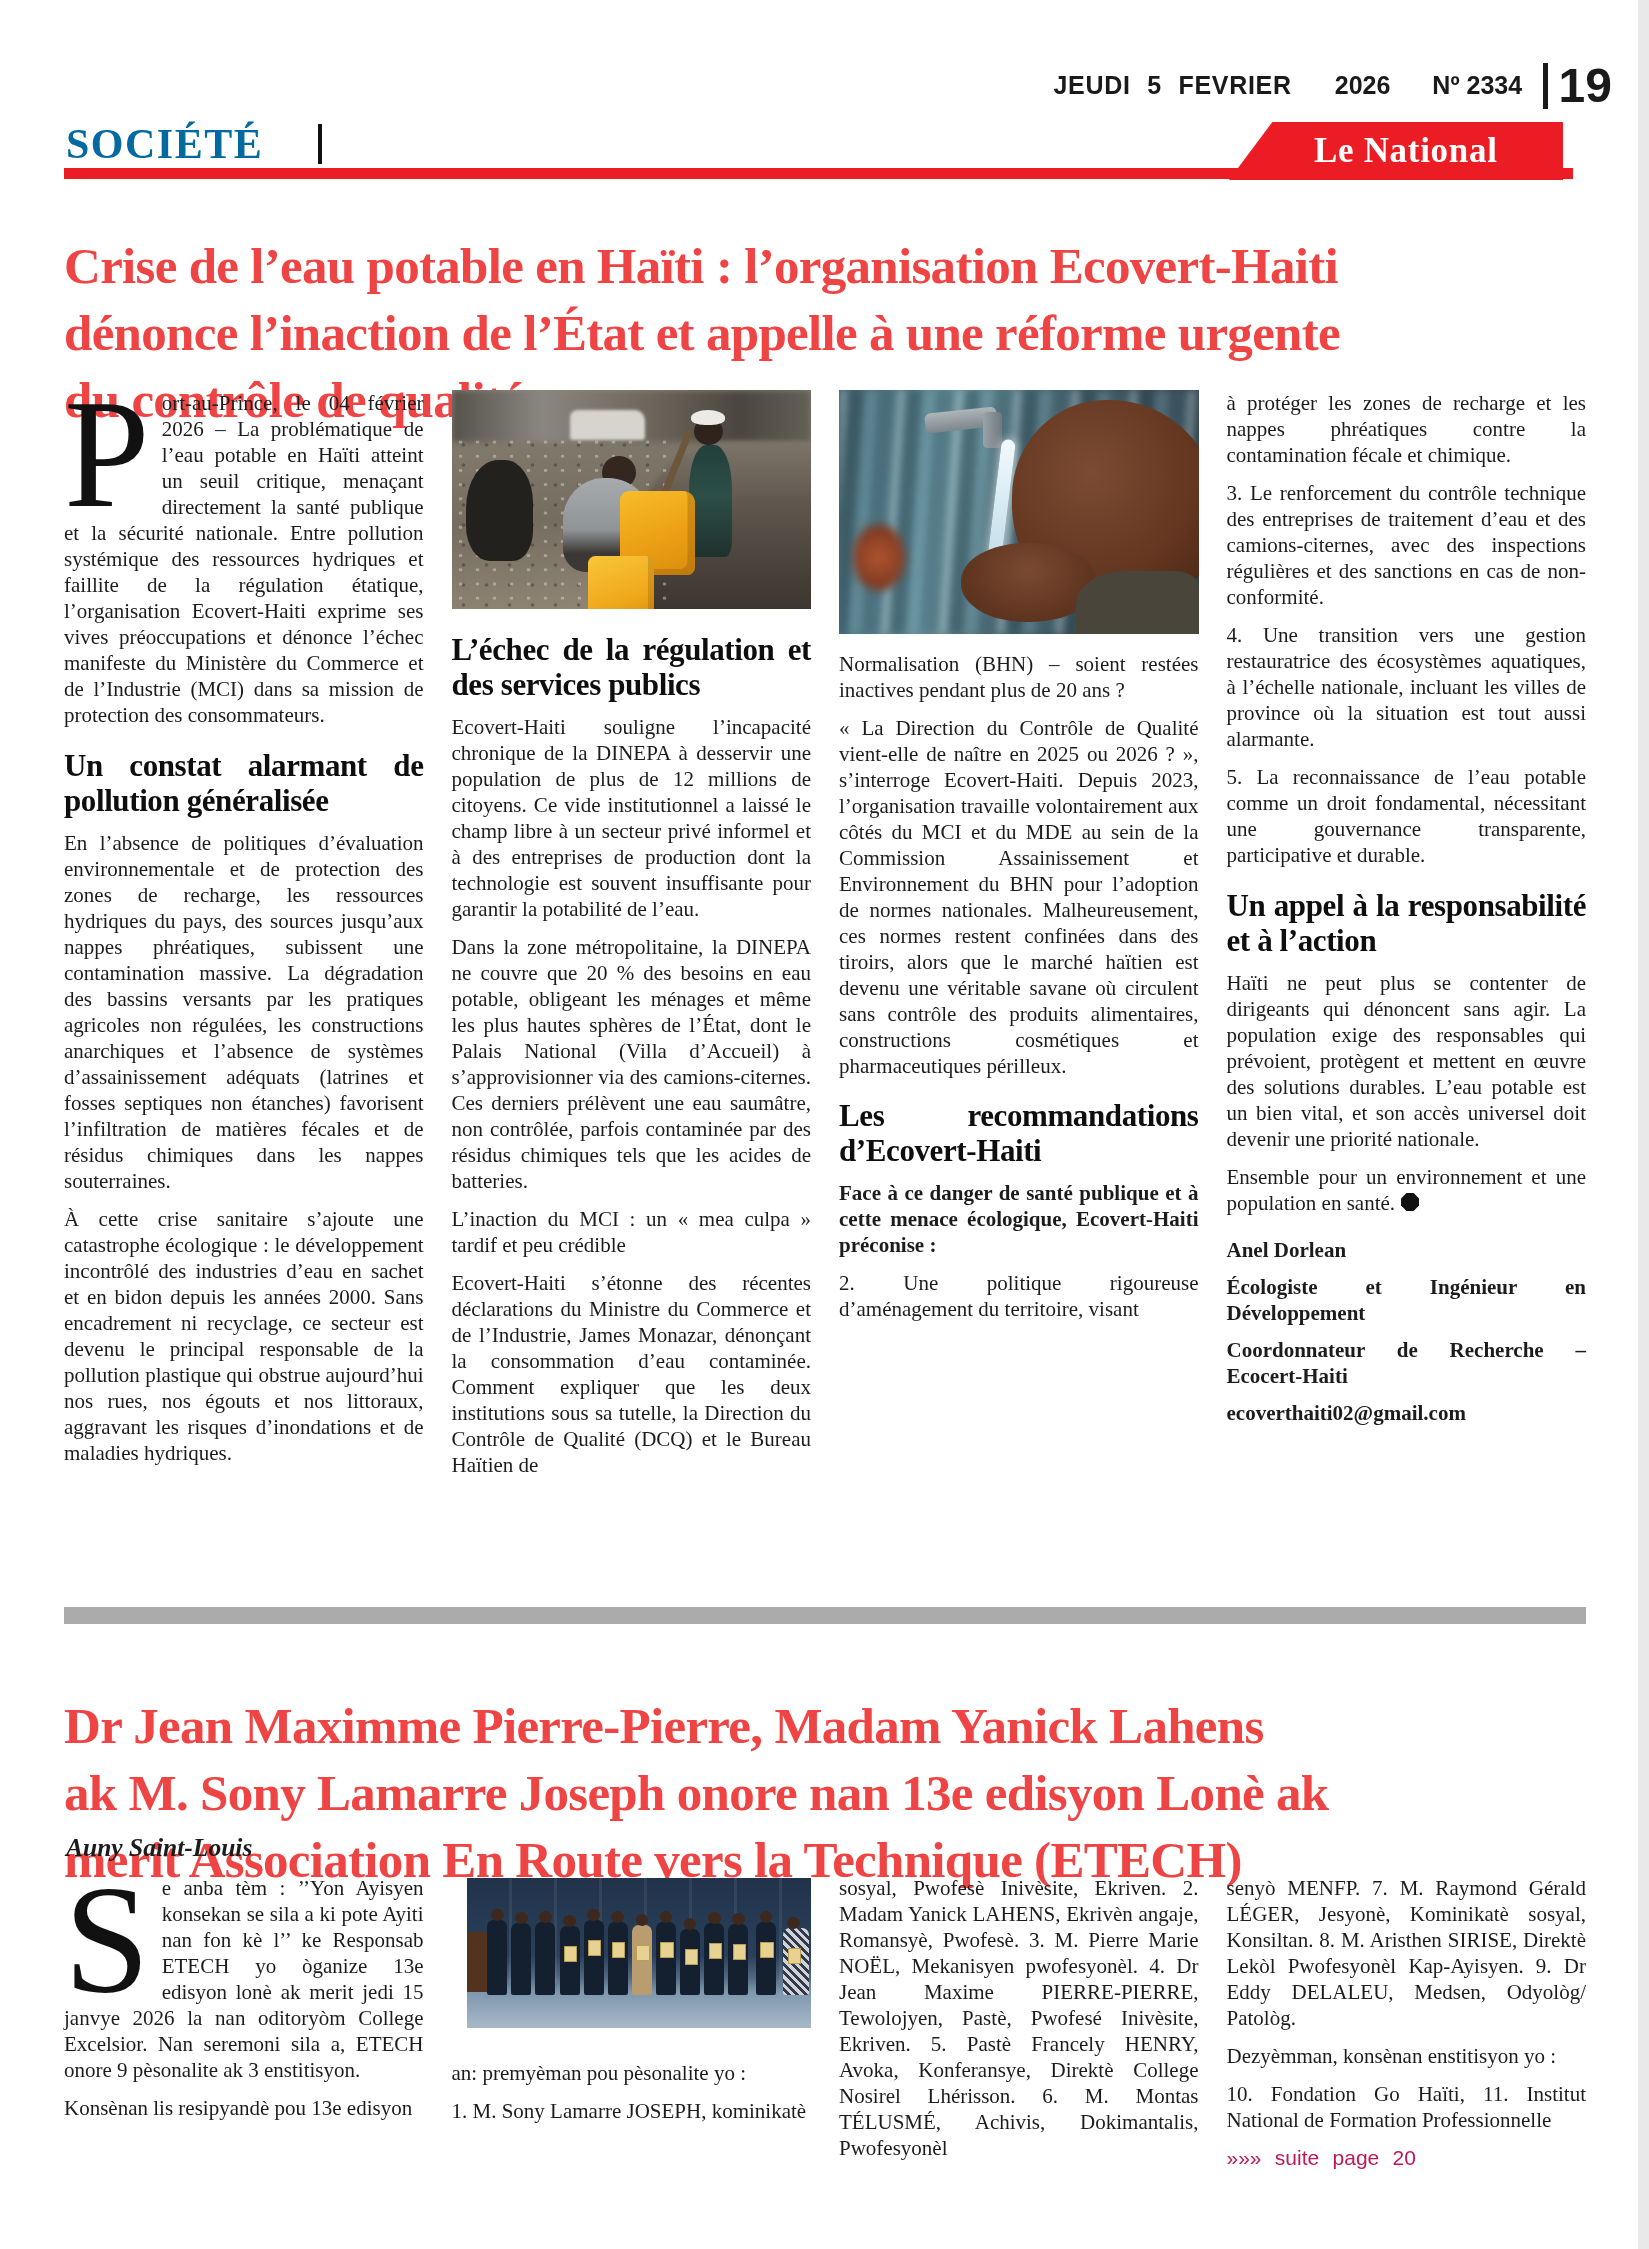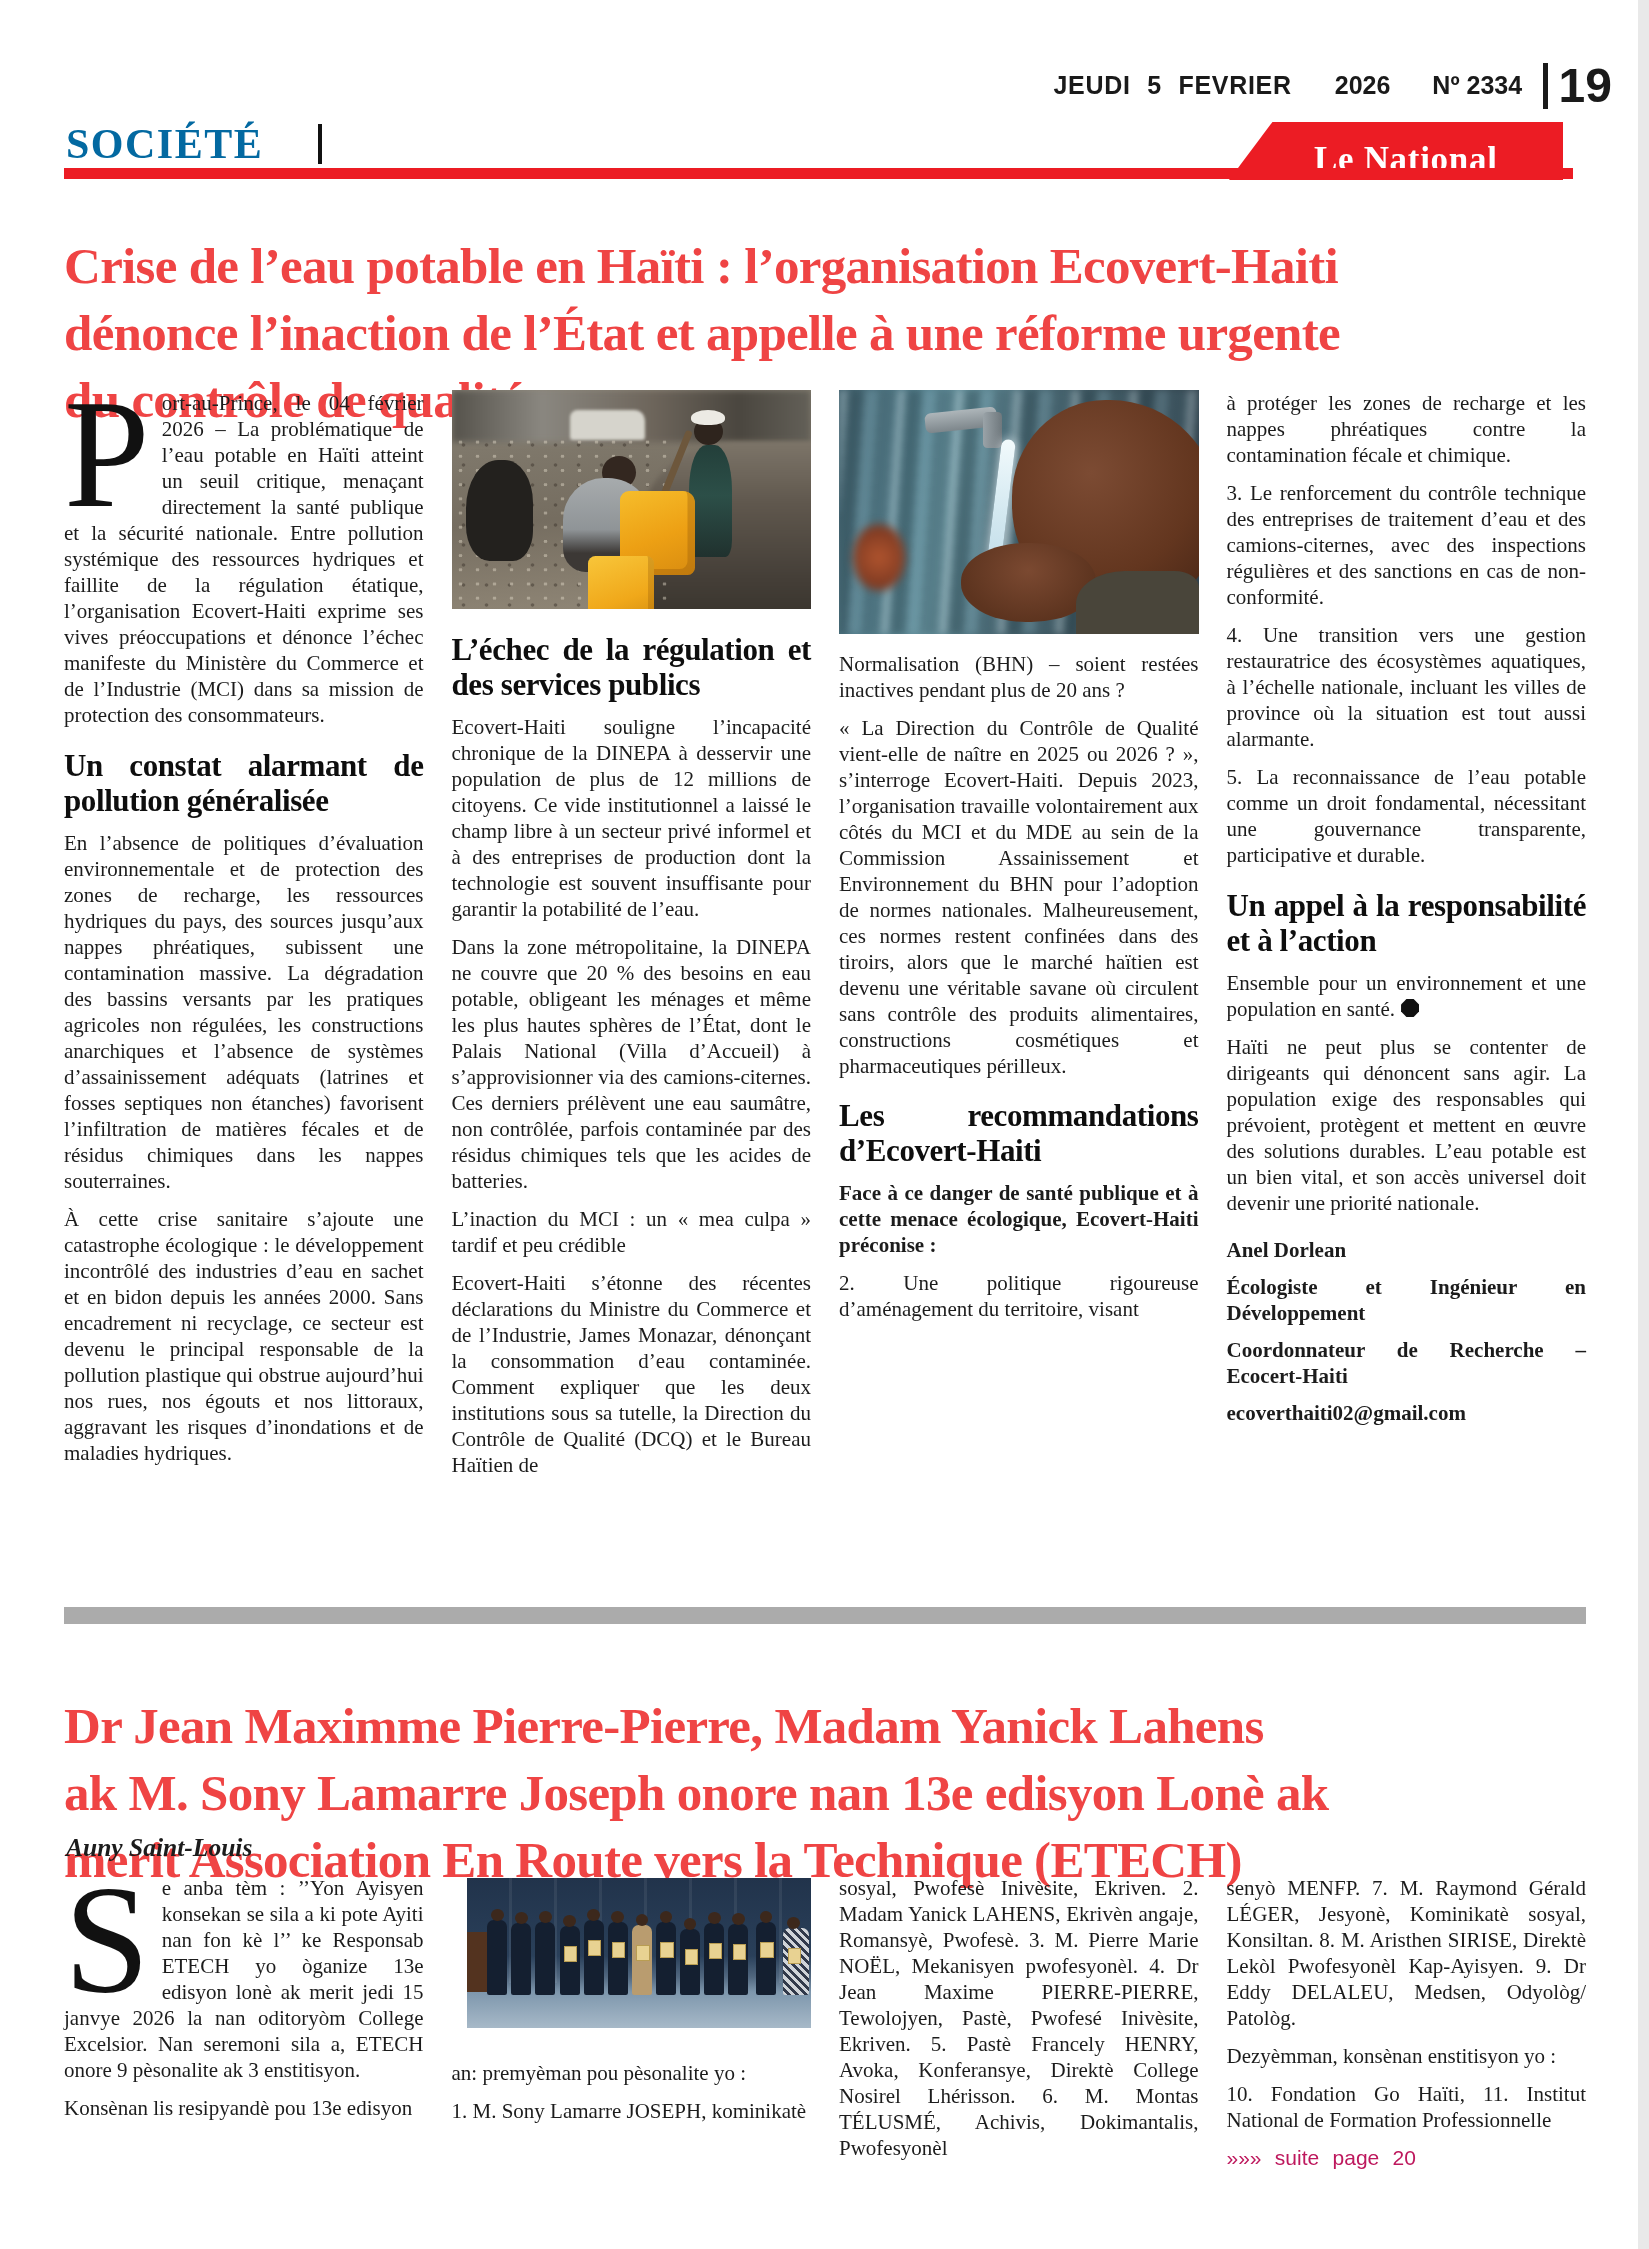--- a/index.html
+++ b/index.html
@@ -13,21 +13,21 @@
   .dateline .yr{font-size:25px;margin-left:43px;}
   .dateline .iss{font-size:25px;margin-left:42px;}
   .pageno{font-size:48px;line-height:.95;border-left:5.2px solid #1a1a1a;padding-left:10.5px;margin-left:21px;}
 
   .section-row{position:absolute;left:66px;top:120px;display:flex;align-items:center;}
   .section{font-size:42px;font-weight:bold;letter-spacing:1.5px;color:#0369a1;}
   .section-pipe{width:3.7px;height:40px;background:#111;margin-left:55px;}
 
   .banner{position:absolute;top:122px;right:75px;width:334px;height:58px;background:#ec1c24;
           clip-path:polygon(13% 0,100% 0,100% 100%,0 100%);
-          display:flex;align-items:flex-end;justify-content:center;}
+          display:flex;align-items:center;justify-content:center;}
   .banner span{color:#fff;font-size:35px;font-weight:bold;letter-spacing:0.7px;padding-left:19.5px;}
   .redrule{position:absolute;left:64px;right:65px;top:168px;height:11.2px;background:#ec1c24;}
 
   
   .headline{position:absolute;left:64px;width:1530px;font-weight:bold;color:#ef4444;
             font-size:51px;line-height:67px;letter-spacing:-0.7px;}
   .headline div{white-space:nowrap;}
   .headline1{top:199px;}
   .headline2{top:1659px;}
   .byline{position:absolute;left:66px;top:1833px;font-style:italic;font-weight:bold;font-size:25.5px;}
@@ -193,24 +193,24 @@
       <p class="bold-sub">Face à ce danger de santé publique et à cette menace écologique, Ecovert-Haiti préconise :</p>
       <p>2. Une politique rigoureuse d’aménagement du territoire, visant</p>
     </div>
 
     <div class="col">
       <p>à protéger les zones de recharge et les nappes phréatiques contre la contamination fécale et chimique.</p>
       <p>3. Le renforcement du contrôle technique des entreprises de traitement d’eau et des camions-citernes, avec des inspections régulières et des sanctions en cas de non-conformité.</p>
       <p>4. Une transition vers une gestion restauratrice des écosystèmes aquatiques, à l’échelle nationale, incluant les villes de province où la situation est tout aussi alarmante.</p>
       <p>5. La reconnaissance de l’eau potable comme un droit fondamental, nécessitant une gouvernance transparente, participative et durable.</p>
       <h2>Un appel à la responsabilité et à l’action</h2>
+      <p>Haïti ne peut plus se contenter de dirigeants qui dénoncent sans agir. La population exige des responsables qui prévoient, protègent et mettent en œuvre des solutions durables. L’eau potable est un bien vital, et son accès universel doit devenir une priorité nationale.</p>
       <p>
         <span>Ensemble pour un environnement et une population en santé.</span><span class="endmark"></span>
       </p>
-      <p>Haïti ne peut plus se contenter de dirigeants qui dénoncent sans agir. La population exige des responsables qui prévoient, protègent et mettent en œuvre des solutions durables. L’eau potable est un bien vital, et son accès universel doit devenir une priorité nationale.</p>
       <div class="author">
         <p>Anel Dorlean</p>
         <p>Écologiste et Ingénieur en Développement</p>
         <p>Coordonnateur de Recherche – Ecocert-Haiti</p>
         <p>ecoverthaiti02@gmail.com</p>
       </div>
     </div>
   </div>
 
   <div class="divider"></div>

